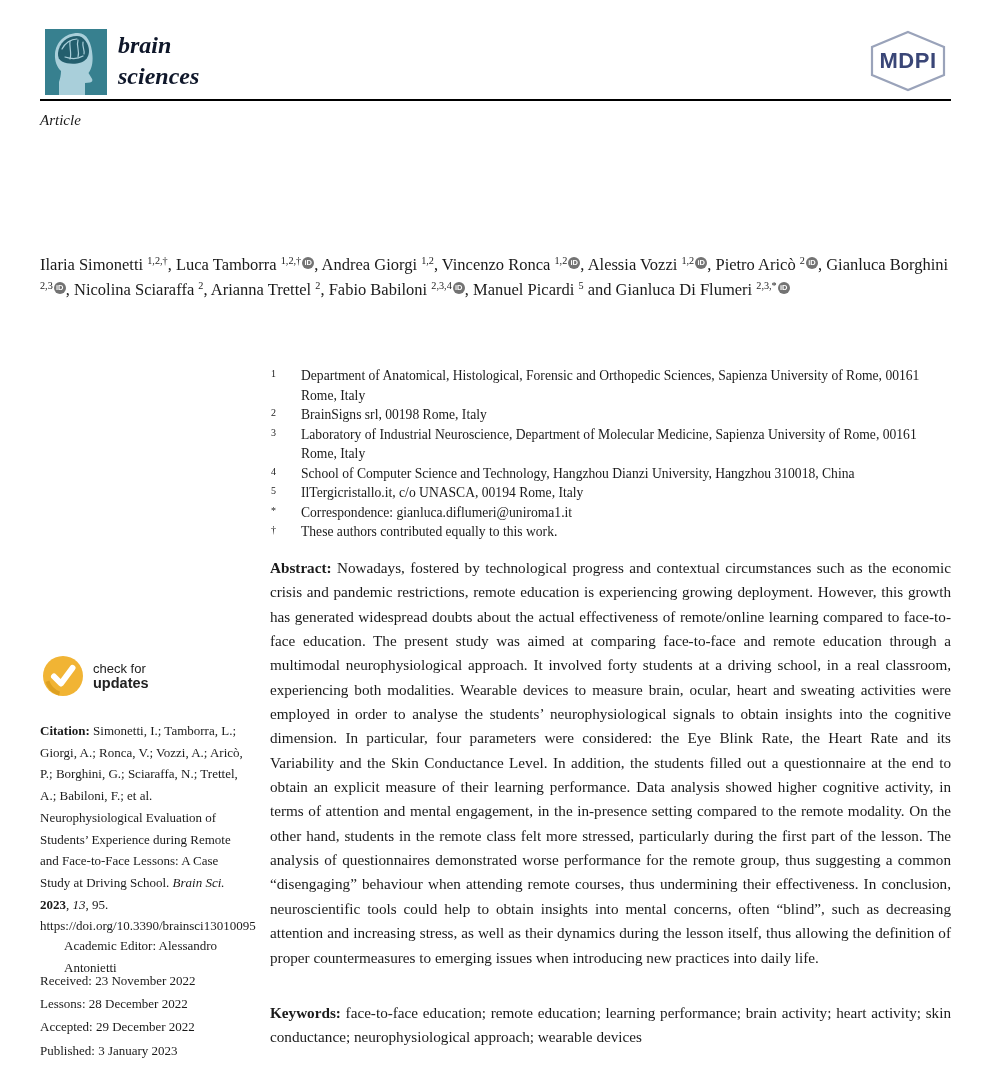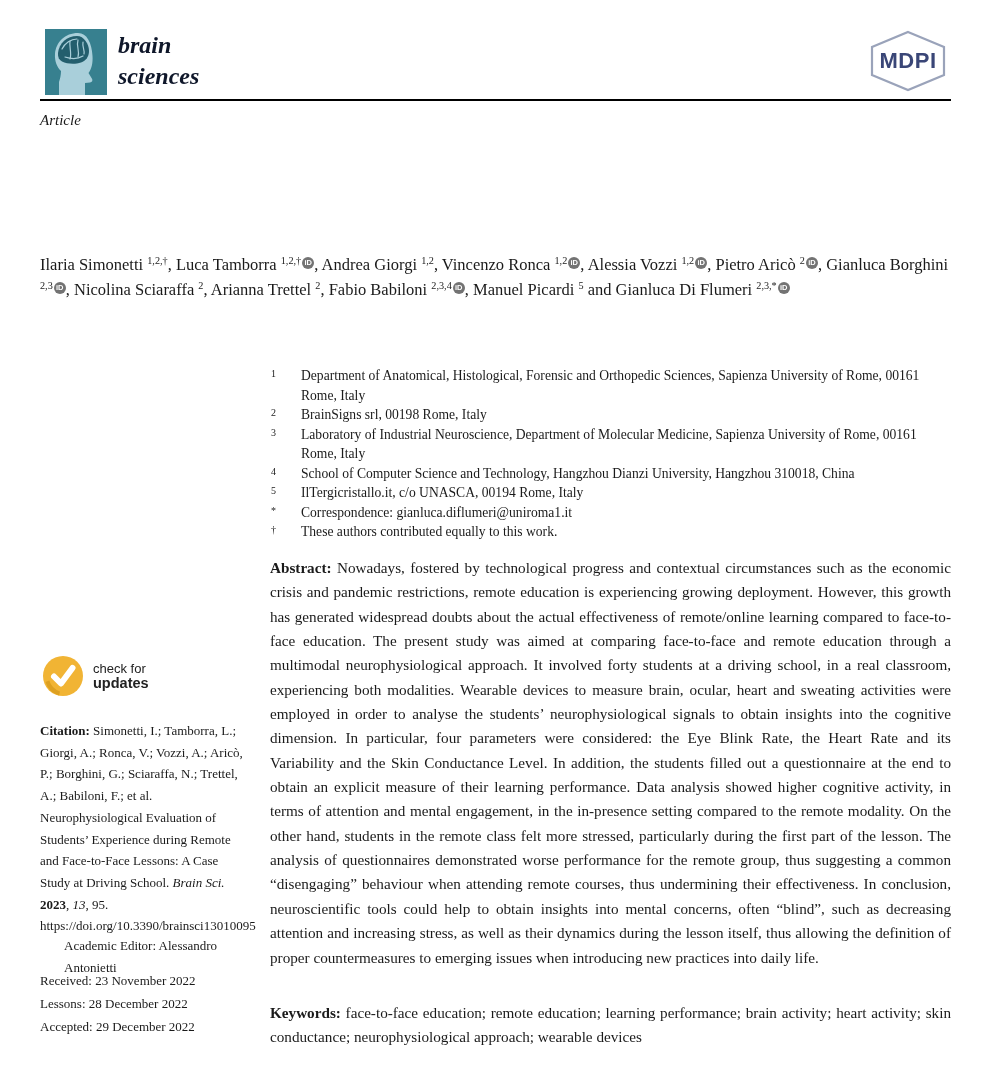--- a/index.html
+++ b/index.html
@@ -132,15 +132,16 @@
   </div>
 
   <p class="citation" id="citation"><span class="b">Citation: </span><span>Simonetti, I.; Tamborra, L.; Giorgi, A.; Ronca, V.; Vozzi, A.; Aricò, P.; Borghini, G.; Sciaraffa, N.; Trettel, A.; Babiloni, F.; et al. Neurophysiological Evaluation of Students’ Experience during Remote and Face-to-Face Lessons: A Case Study at Driving School. </span><span class="i">Brain Sci.</span><span> </span><span class="b">2023</span><span>, </span><span class="i">13</span><span>, 95. </span><span>https://doi.org/10.3390/brainsci13010095</span></p>
 
   <p class="academic"><span>Academic Editor:</span> <span>Alessandro Antonietti</span></p>
 
   <div class="dates" id="dates">
       <div><span>Received:</span> <span>23 November 2022</span></div>
       <div><span>Lessons:</span> <span>28 December 2022</span></div>
       <div><span>Accepted:</span> <span>29 December 2022</span></div>
+      <div><span>Published:</span> <span>3 January 2023</span></div>
     </div>
 
 </div>
 
 </body></html>

